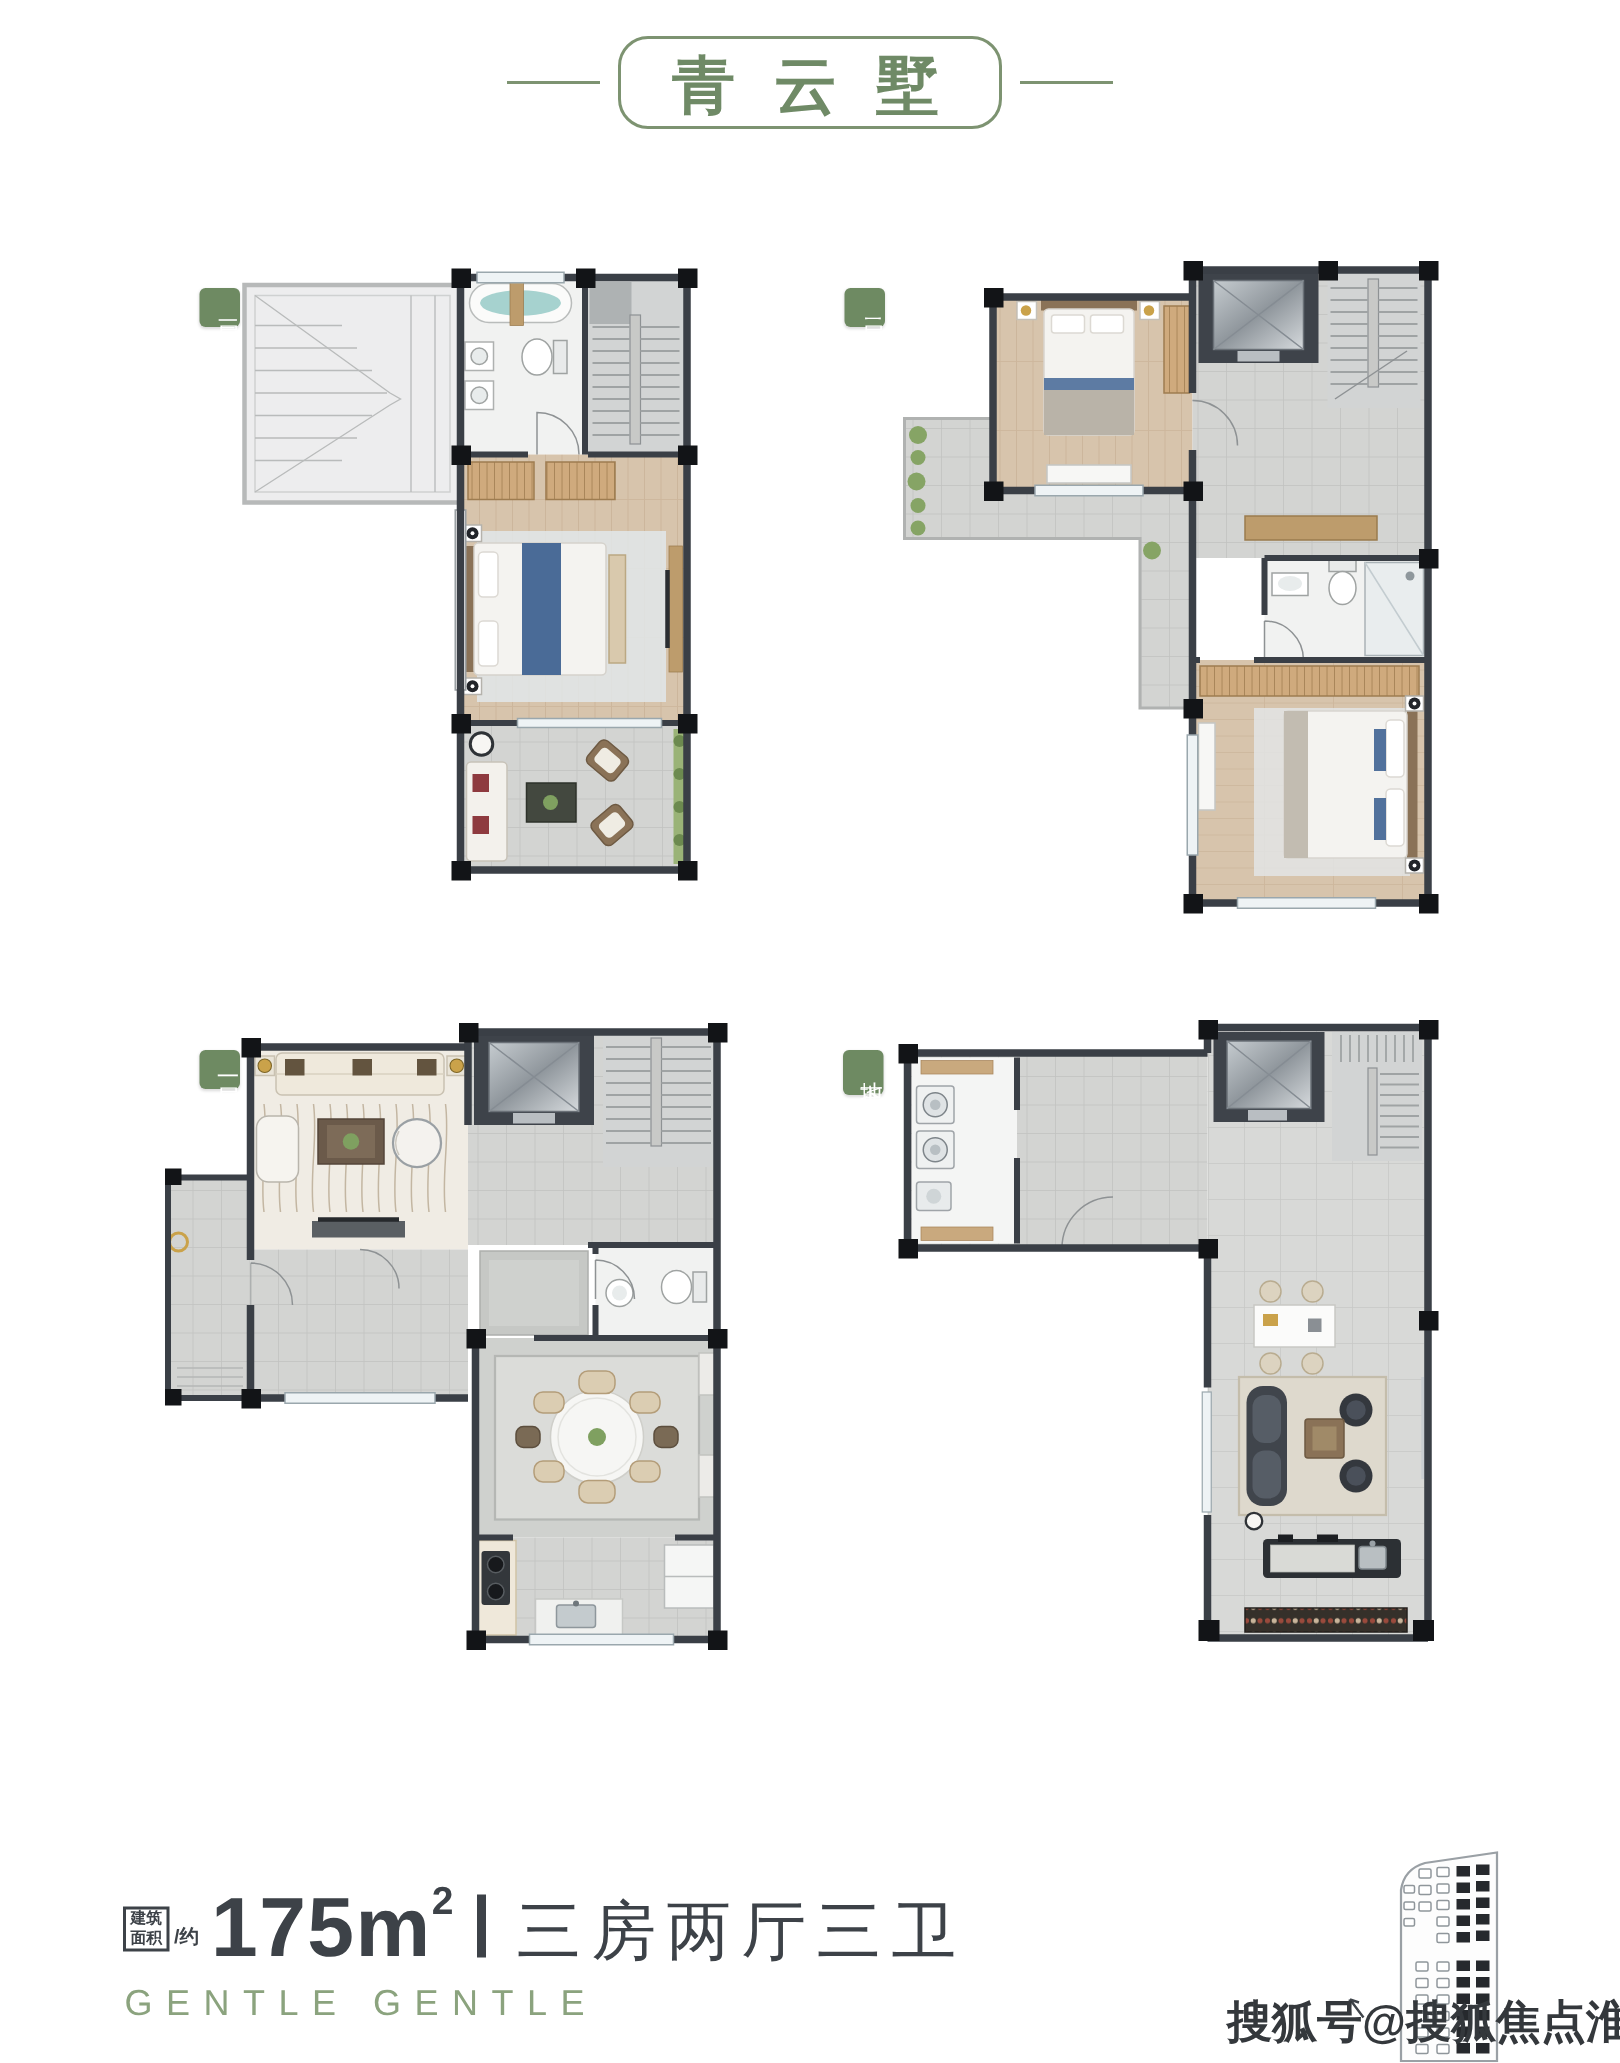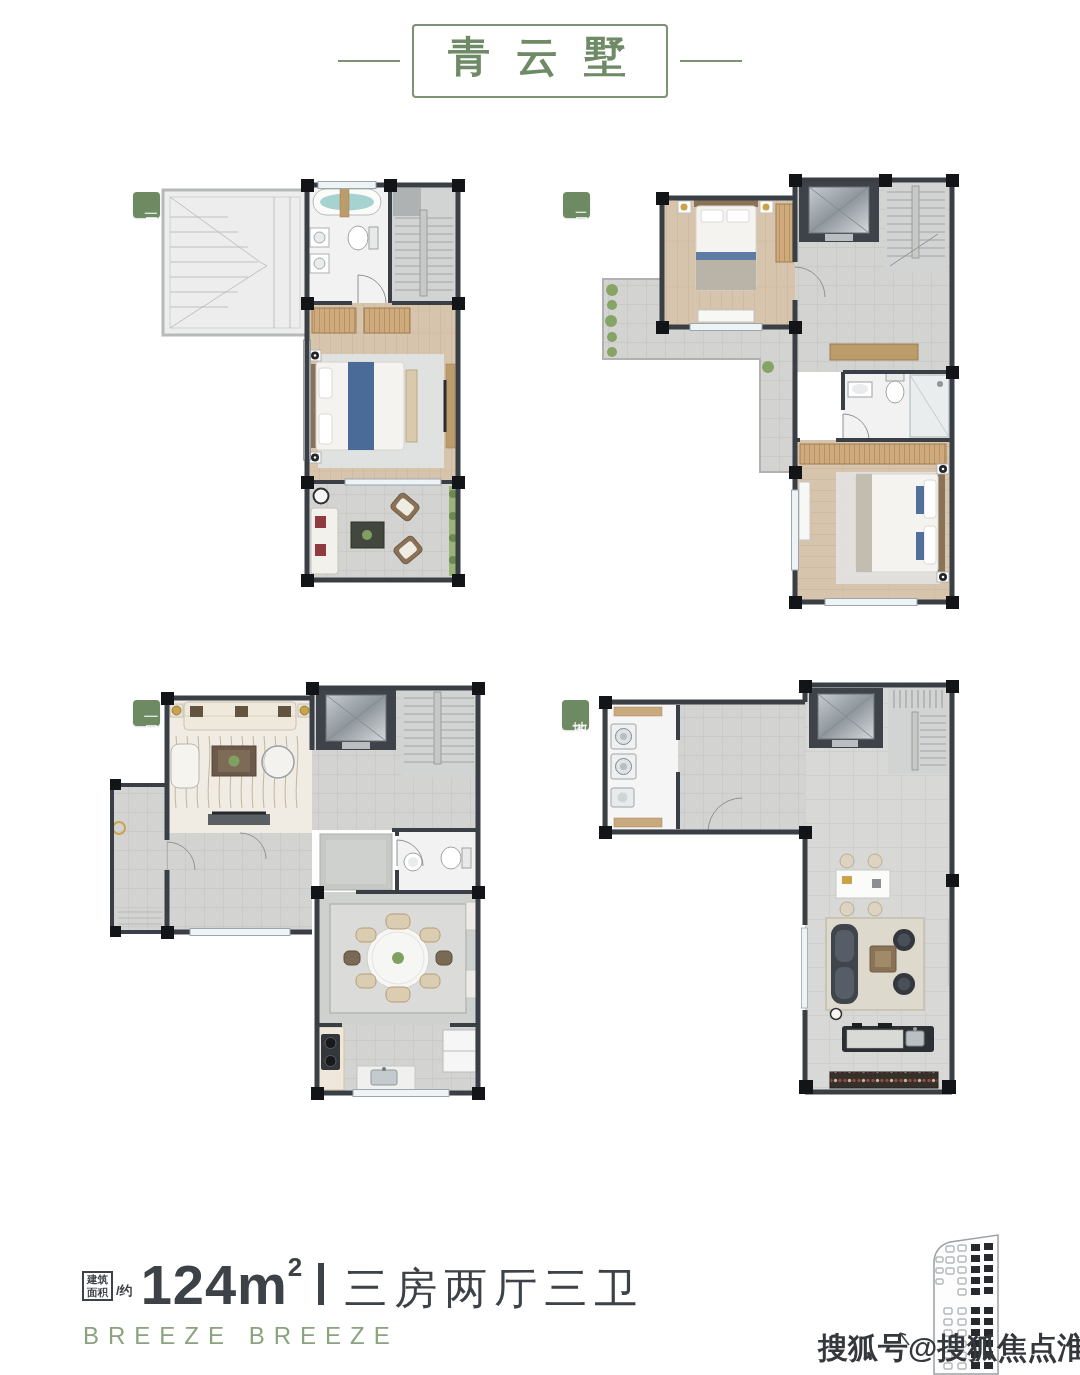--- a/index.html
+++ b/index.html
@@ -1,21 +1,21 @@
 <!DOCTYPE html>
 <html><head>
 <meta charset="utf-8">
 <style>
   html,body{margin:0;padding:0;background:#ffffff;}
   .page{position:relative;width:1080px;height:1375px;background:#ffffff;overflow:hidden;
         font-family:"Liberation Sans",sans-serif;}
   
   .title-wrap{position:absolute;top:24px;left:0;width:100%;display:flex;align-items:center;justify-content:center;}
   .title-line{width:62px;height:2px;background:#7d9371;}
-  .title-box{margin:0 12px;border:2.5px solid #7d9371;border-radius:4px;padding:8px 14px 16px 34px;
+  .title-box{margin:0 12px;border:2.5px solid #7d9371;border-radius:20px;padding:8px 14px 4px 34px;
              font-size:42px;font-weight:bold;color:#6f8a66;letter-spacing:26px;line-height:1.1;}
   
   .floor-badge{position:absolute;width:27px;background:#6e8a62;border-radius:4px;color:#fff;
                writing-mode:vertical-rl;text-orientation:upright;font-size:15px;letter-spacing:4px;
                padding:9px 0;text-align:center;box-shadow:0 1px 2px rgba(0,0,0,.15);}
   .plan{position:absolute;}
   
   .area-row{position:absolute;left:82px;top:1256px;display:flex;align-items:flex-end;color:#3d4248;}
   .area-box{border:2px solid #3d4248;font-size:10.5px;line-height:1.2;padding:0 3px;font-weight:bold;
             margin-bottom:8px;}
@@ -564,25 +564,25 @@
     </g>
   </svg>
   </div>
 
   <div class="area-row">
     <div class="area-box">
       <div>建筑</div>
       <div>面积</div>
     </div>
     <div class="area-approx">/约</div>
-    <div class="area-value"><span>124m</span><sup>2</sup></div>
+    <div class="area-value"><span>175m</span><sup>2</sup></div>
     <div class="sep-bar"></div>
     <div class="layout-text">三房两厅三卫</div>
   </div>
-  <div class="tagline">BREEZE BREEZE</div>
+  <div class="tagline">GENTLE GENTLE</div>
 
   <div class="sitemap">
     <svg width="80" height="145" viewBox="0 0 80 145">
       <path d="M8,30 Q10,16 24,12 L72,5 L72,144 L8,144 Z" fill="#fdfdfd" stroke="#9aa0a5" stroke-width="1.5"></path>
       <g fill="#ffffff" stroke="#8f969b" stroke-width="1">
         <rect x="20" y="16" width="8" height="6" rx="1"></rect>
           <rect x="32" y="15" width="8" height="6" rx="1"></rect>
         <rect x="10" y="27" width="7" height="5" rx="1"></rect>
           <rect x="20" y="27" width="8" height="6" rx="1"></rect>
           <rect x="32" y="26" width="8" height="6" rx="1"></rect>

